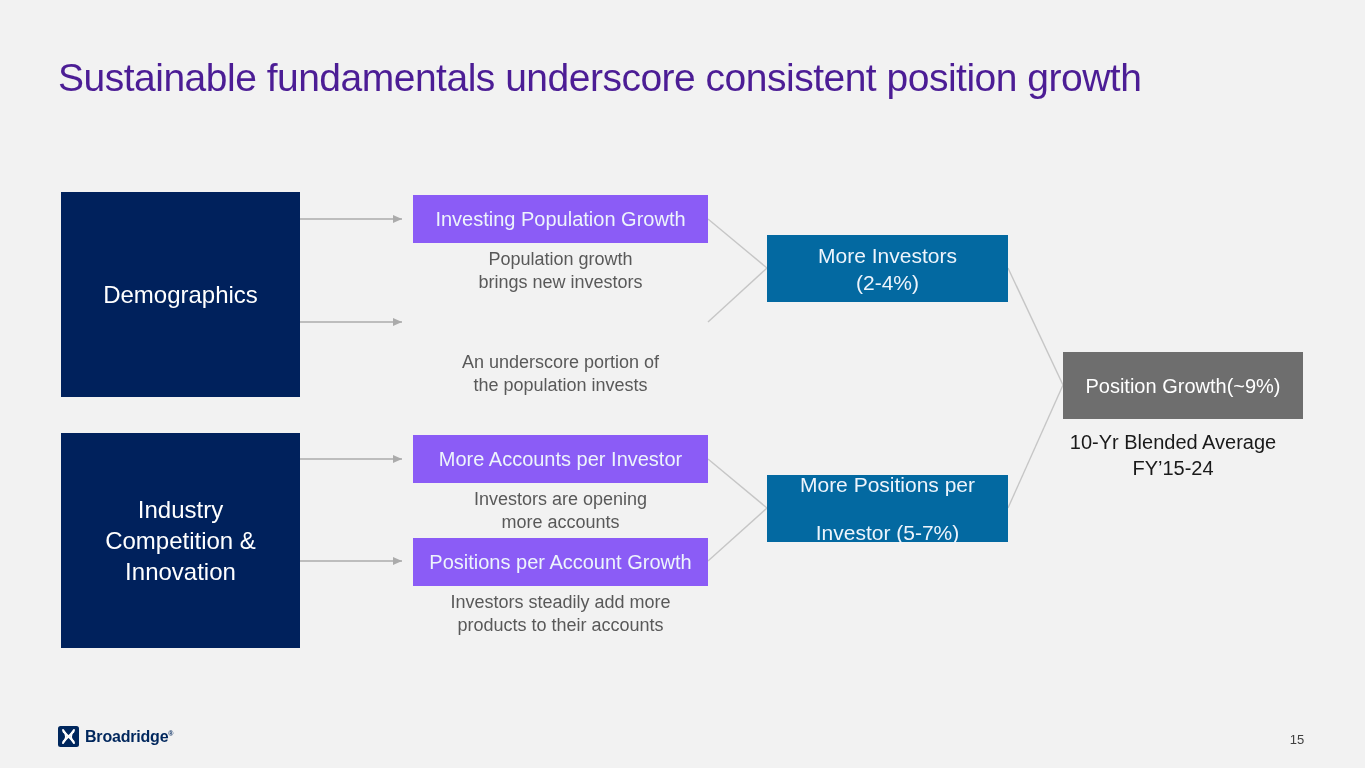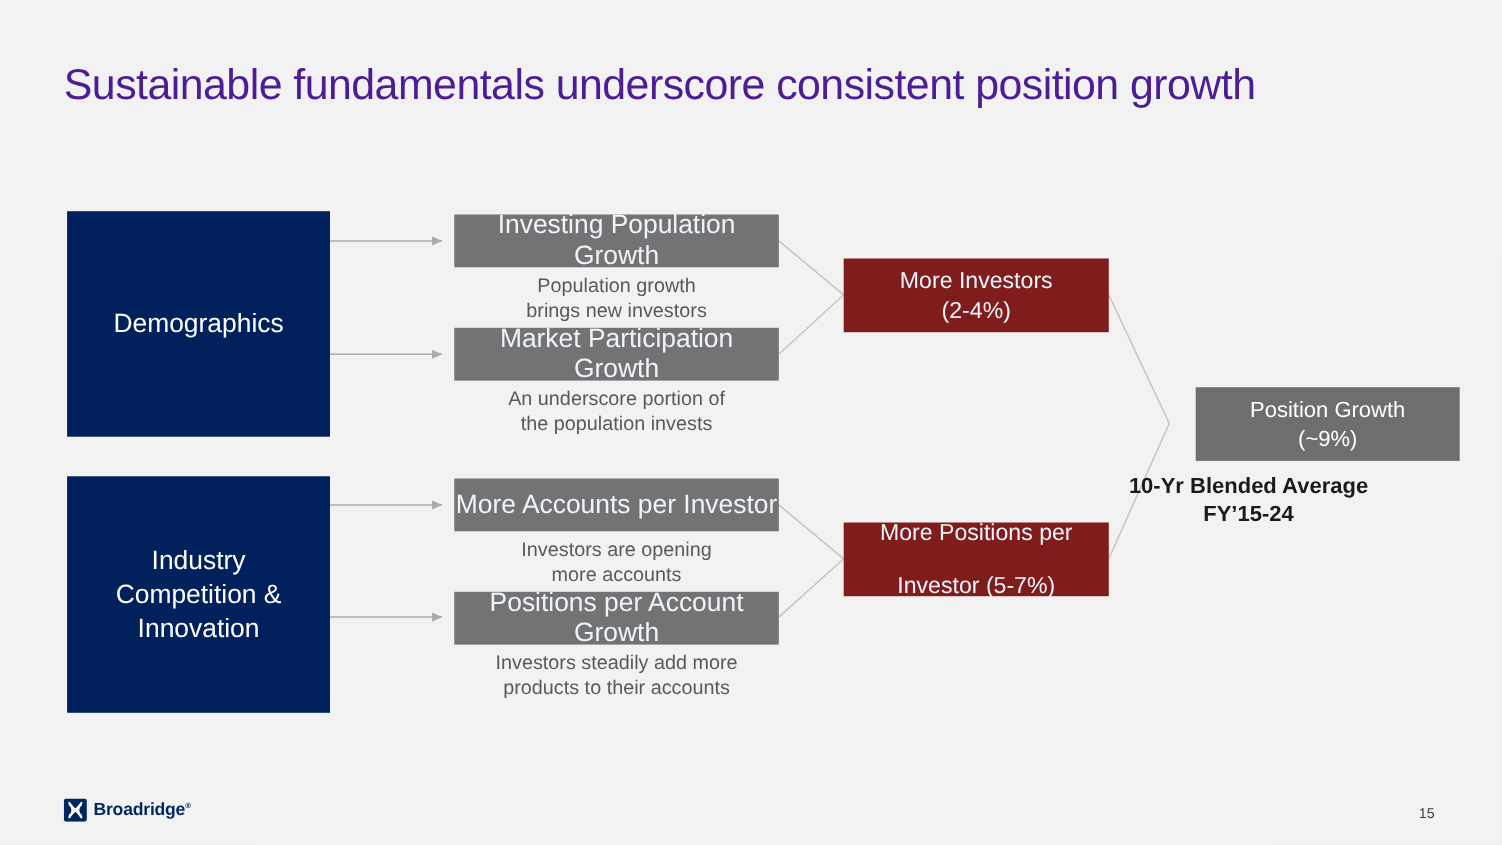--- a/index.html
+++ b/index.html
@@ -16,47 +16,47 @@
 
   .src-box{
     position:absolute; left:61px; width:239px; background:#00215C; color:#FFFFFF;
     display:flex; align-items:center; justify-content:center; text-align:center;
     font-size:24px; line-height:31px; padding:0 16px;
   }
   .src-0{ top:192px; height:205px; }
   .src-1{ top:433px; height:215px; }
 
   .drv-box{
-    position:absolute; left:413px; width:295px; height:48px; background:#737373;
+    position:absolute; left:413px; width:295px; height:48px; background:#8b5cf6;
     color:#EDF4FC; display:flex; align-items:center; justify-content:center;
-    text-align:center; font-size:24px;
+    text-align:center; font-size:20px;
   }
   .drv-0{ top:195px; } .drv-1{ top:298px; } .drv-2{ top:435px; } .drv-3{ top:538px; }
 
   .drv-cap{
     position:absolute; left:405px; width:311px; text-align:center;
     font-size:18px; line-height:23px; color:#595959;
   }
   .cap-0{ top:248px; } .cap-1{ top:351px; } .cap-2{ top:488px; } .cap-3{ top:591px; }
 
   .out-box{
-    position:absolute; left:767px; width:241px; height:67px; background:#7f1d1d;
+    position:absolute; left:767px; width:241px; height:67px; background:#0369a1;
     color:#EDF4FC; display:flex; flex-direction:column; align-items:center;
     justify-content:center; text-align:center; font-size:21px; line-height:27px;
   }
   .out-0{ top:235px; } .out-1{ top:475px;gap:21px; }
 
   .res-box{
     position:absolute; left:1063px; top:352px; width:240px; height:67px; background:#6E6E6E;
-    color:#FFFFFF; display:flex; flex-direction:column; align-items:center;
-    justify-content:center; text-align:center; font-size:20px; line-height:26px;margin-left:24px;
+    color:#FFFFFF; display:flex; flex-direction:row; align-items:center;
+    justify-content:center; text-align:center; font-size:20px; line-height:26px;
   }
   .res-cap{
-    position:absolute; left:995px; top:429px; width:280px; text-align:center;
-    font-size:20px; line-height:26px; color:#1A1A1A;font-weight:bold;
+    position:absolute; left:1033px; top:429px; width:280px; text-align:center;
+    font-size:20px; line-height:26px; color:#1A1A1A;
   }
 
   .footer-logo{
     position:absolute; left:58px; top:726px; display:flex; align-items:center; gap:6px;
   }
   .logo-text{ font-size:16px; font-weight:bold; color:#00275D; letter-spacing:-0.2px; }
   .logo-reg{ font-size:7px; vertical-align:super; color:#00275D; }
   .page-number{
     position:absolute; left:1282px; top:732px; width:30px; text-align:center;
     font-size:13px; color:#404040;
@@ -99,23 +99,20 @@
   </div>
 
   <div class="drv-box drv-0">
     <span>Investing Population Growth</span>
   </div>
   <div class="drv-cap cap-0">
     <div>Population growth</div>
     <div>brings new investors</div>
   </div>
 
-  <div class="drv-box drv-1">
-    <span>Market Participation Growth</span>
-  </div>
   <div class="drv-cap cap-1">
     <div>An underscore portion of</div>
     <div>the population invests</div>
   </div>
 
   <div class="drv-box drv-2">
     <span>More Accounts per Investor</span>
   </div>
   <div class="drv-cap cap-2">
     <div>Investors are opening</div>

